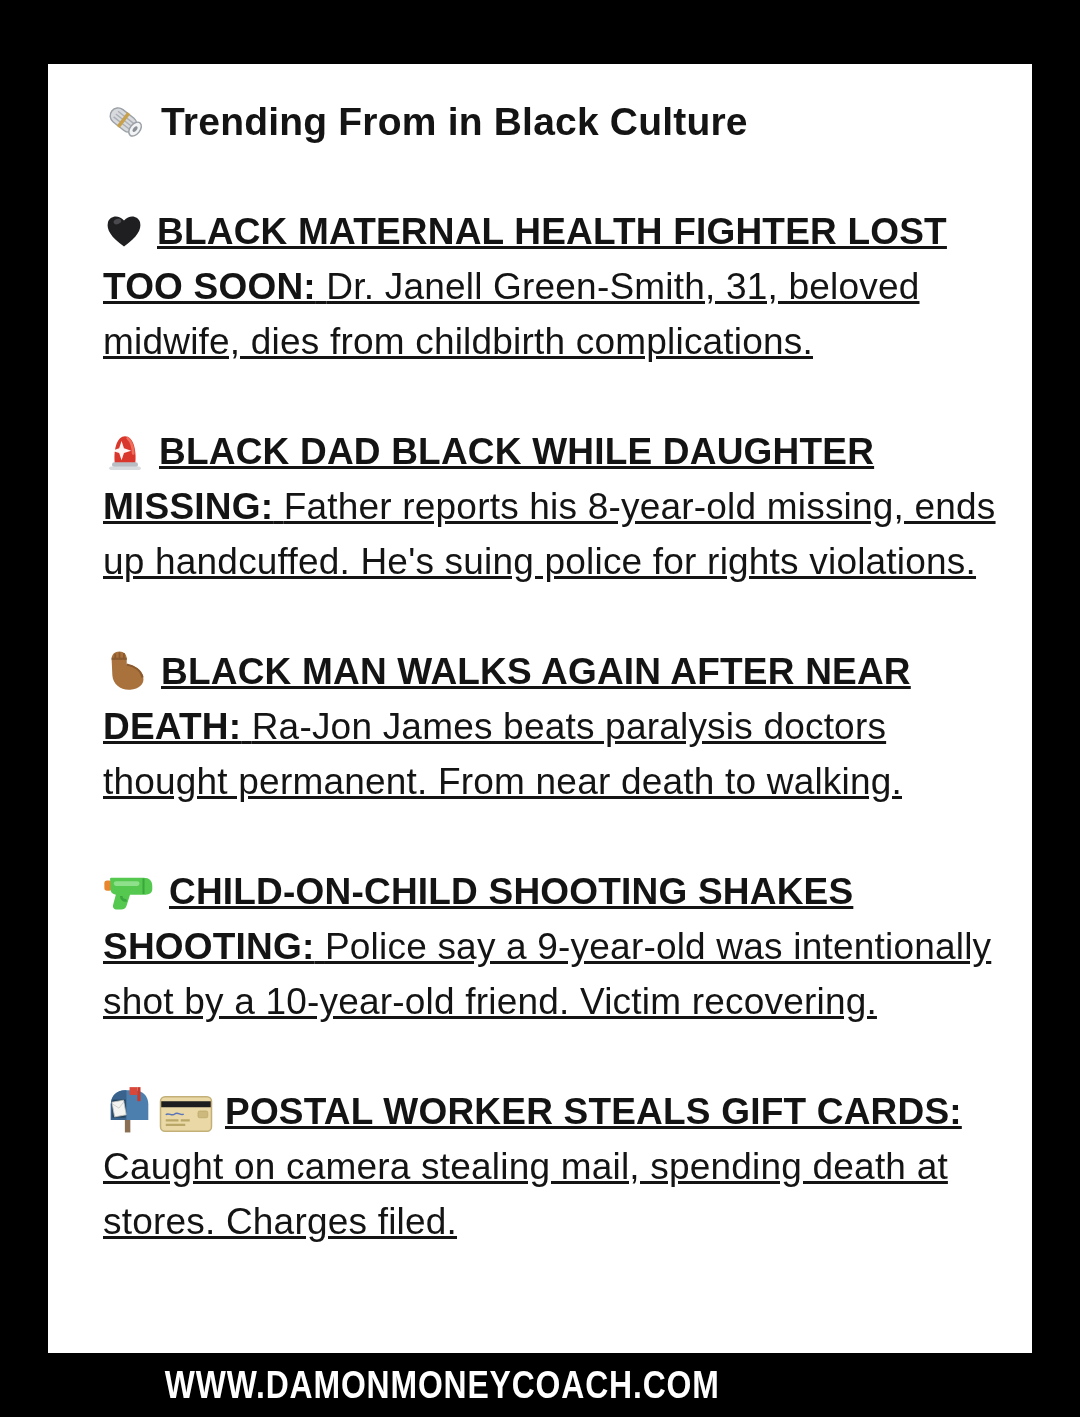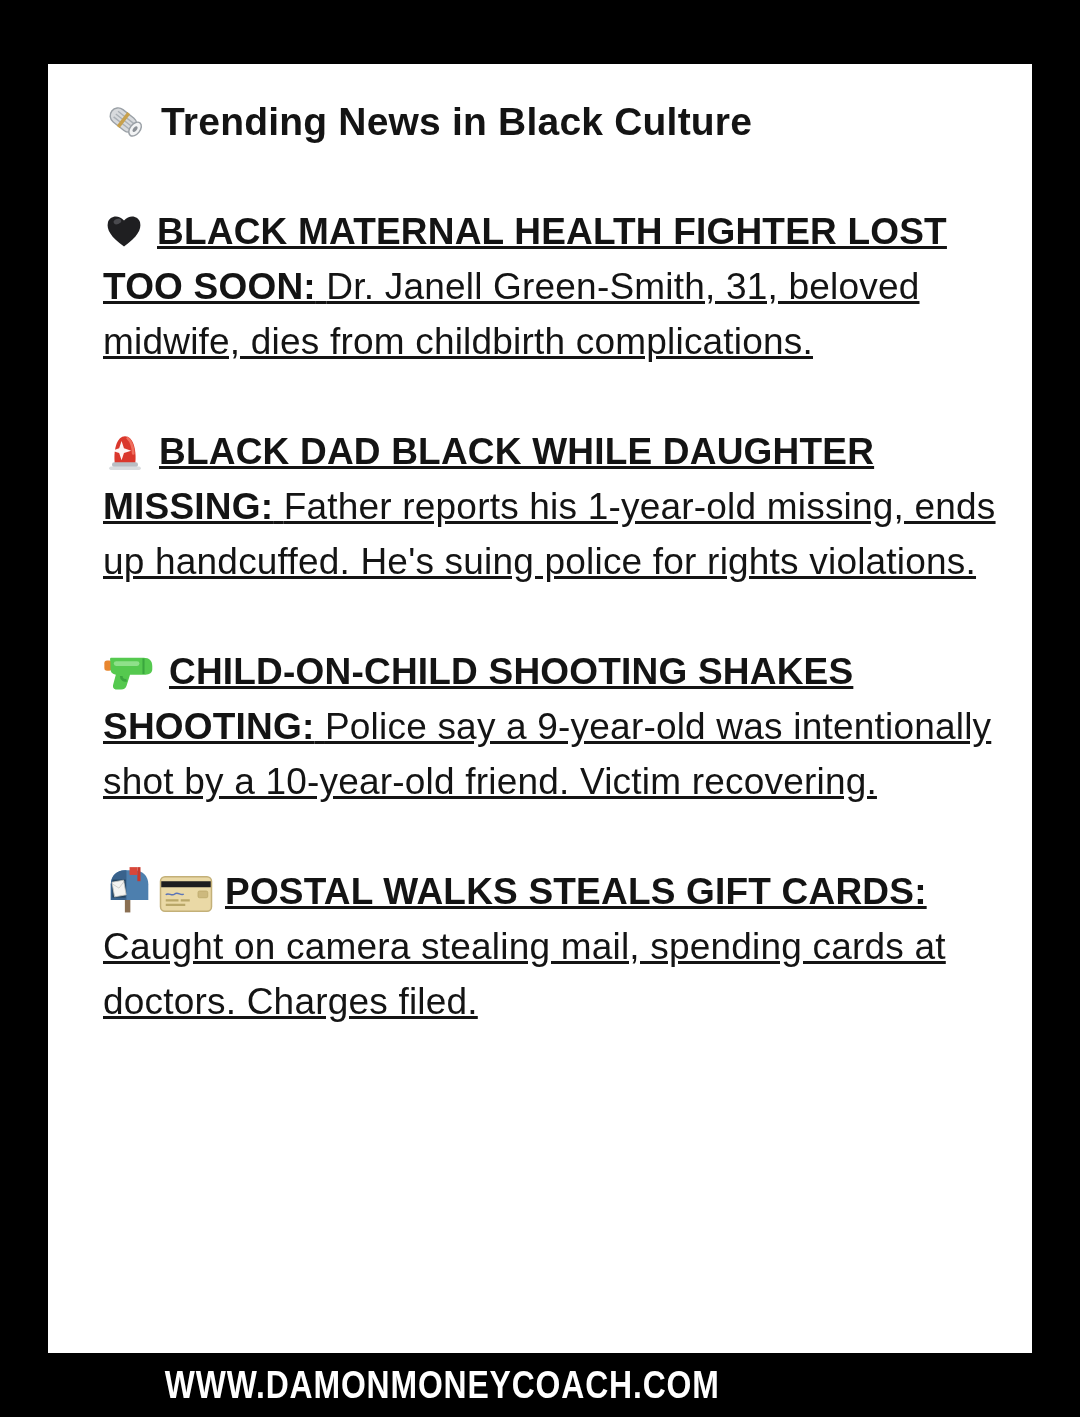--- a/index.html
+++ b/index.html
@@ -69,21 +69,21 @@
     <span class="emoji">
       <svg width="46" height="46" viewBox="0 0 64 64">
         <g transform="rotate(38 32 32)">
           <rect x="7" y="21" width="41" height="22" rx="11" fill="#d8dadd" stroke="#9aa0a6" stroke-width="2"></rect>
           <path d="M14 27 L42 27 M14 32 L40 32 M14 37 L42 37" stroke="#aab0b6" stroke-width="2"></path>
           <rect x="25" y="20" width="5" height="24" fill="#c8a14e"></rect>
           <ellipse cx="48" cy="32" rx="7" ry="11" fill="#f2f3f4" stroke="#9aa0a6" stroke-width="2"></ellipse>
           <ellipse cx="48" cy="32" rx="2.5" ry="4.5" fill="#8b9096"></ellipse>
         </g>
       </svg>
-    </span><span>Trending News in Black Culture</span>
+    </span><span>Trending From in Black Culture</span>
   </div>
 
   <p class="item">
     <span class="emoji heart">
       <svg width="42" height="42" viewBox="0 0 64 64">
         <path d="M32 57 C12 43 5 31 7.5 20.5 C10 11 23 7.5 32 17.5 C41 7.5 54 11 56.5 20.5 C59 31 52 43 32 57 Z" fill="#1f1f21"></path>
         <ellipse cx="22" cy="19" rx="6" ry="4" fill="#4a4a4e" transform="rotate(-20 22 19)"></ellipse>
       </svg>
     </span><strong>BLACK MATERNAL HEALTH FIGHTER LOST TOO SOON:</strong>
     <span>Dr. Janell Green-Smith, 31, beloved midwife, dies from childbirth complications.</span>
@@ -92,23 +92,34 @@
   <p class="item">
     <span class="emoji">
       <svg width="44" height="44" viewBox="0 0 64 64">
         <path d="M17 48 C15 26 21 9 32 9 C43 9 49 26 47 48 Z" fill="#da372c"></path>
         <path d="M36 12 C41 16 44 26 44 34" stroke="#ef6f5e" stroke-width="4" fill="none" stroke-linecap="round"></path>
         <polygon points="27,16 30.5,26.5 41,30 30.5,33.5 27,44 23.5,33.5 13,30 23.5,26.5" fill="#ffffff" opacity="0.95"></polygon>
         <rect x="13" y="47" width="38" height="7" rx="3.5" fill="#b9bec4"></rect>
         <rect x="9" y="53" width="46" height="5" rx="2.5" fill="#d9dcdf"></rect>
       </svg>
     </span><strong>BLACK DAD BLACK WHILE DAUGHTER MISSING:</strong>
-    <span>Father reports his 1-year-old missing, ends up handcuffed. He's suing police for rights violations.</span>
+    <span>Father reports his 8-year-old missing, ends up handcuffed. He's suing police for rights violations.</span>
   </p>
 
+  <p class="item">
+    <span class="emoji">
+      <svg width="46" height="46" viewBox="0 0 64 64">
+        <path d="M23 5 C16 5 12 9 12 16 L13 38 C14 51 25 59 38 58 C50 57 58 50 56 41 C54 30 43 24 33 23 L33 15 C33 9 29 5 23 5 Z" fill="#a9713c"></path>
+        <path d="M12 15 L33 15" stroke="#8a5a2e" stroke-width="3"></path>
+        <path d="M33 23 C43 25 53 31 55 41" stroke="#8a5a2e" stroke-width="3" fill="none"></path>
+        <path d="M17 8 L17 14 M23 6 L23 14 M29 7 L29 14" stroke="#8a5a2e" stroke-width="2.5"></path>
+      </svg>
+    </span><strong>BLACK MAN WALKS AGAIN AFTER NEAR DEATH:</strong>
+    <span>Ra-Jon James beats paralysis doctors thought permanent. From near death to walking.</span>
+  </p>
 
   <p class="item">
     <span class="emoji">
       <svg width="54" height="44" viewBox="0 0 80 64">
         <rect x="2" y="15" width="11" height="15" rx="4" fill="#e8862f"></rect>
         <path d="M13 11 H60 C69 11 73 16 73 23 V28 C73 33 69 36 63 36 H40 L35 52 C34 56 31 58 27 58 H20 C16 58 14 55 15 51 L19 36 H22 C14 36 11 32 11 27 V19 C11 14 9 11 13 11 Z" fill="#55c94f"></path>
         <rect x="16" y="16" width="38" height="7" rx="3.5" fill="#8fe08a"></rect>
         <path d="M27 38 C27 43 31 45 35 44" stroke="#3aa63e" stroke-width="4" fill="none"></path>
         <path d="M60 12 L60 35" stroke="#3aa63e" stroke-width="3"></path>
       </svg>
@@ -133,21 +144,21 @@
     </span><span class="emoji">
       <svg width="54" height="40" viewBox="0 0 72 52">
         <rect x="2" y="3" width="68" height="46" rx="6" fill="#ead9a6" stroke="#c3b078" stroke-width="2"></rect>
         <rect x="3" y="9" width="66" height="8" fill="#1d1d1f"></rect>
         <path d="M9 27 C13 23 17 30 21 26 C25 22 29 29 33 26" stroke="#5b74b8" stroke-width="2" fill="none"></path>
         <rect x="9" y="33" width="17" height="3" fill="#b9a768"></rect>
         <rect x="29" y="33" width="12" height="3" fill="#b9a768"></rect>
         <rect x="9" y="39" width="26" height="3" fill="#b9a768"></rect>
         <rect x="52" y="22" width="13" height="9" rx="2" fill="#cdb97e" stroke="#b9a768"></rect>
       </svg>
-    </span><strong>POSTAL WALKS STEALS GIFT CARDS:</strong>
-    <span>Caught on camera stealing mail, spending cards at doctors. Charges filed.</span>
+    </span><strong>POSTAL WORKER STEALS GIFT CARDS:</strong>
+    <span>Caught on camera stealing mail, spending death at stores. Charges filed.</span>
   </p>
 
 </div>
 
 <div class="footer">
   <span>WWW.DAMONMONEYCOACH.COM</span>
 </div>
 
 </body></html>

